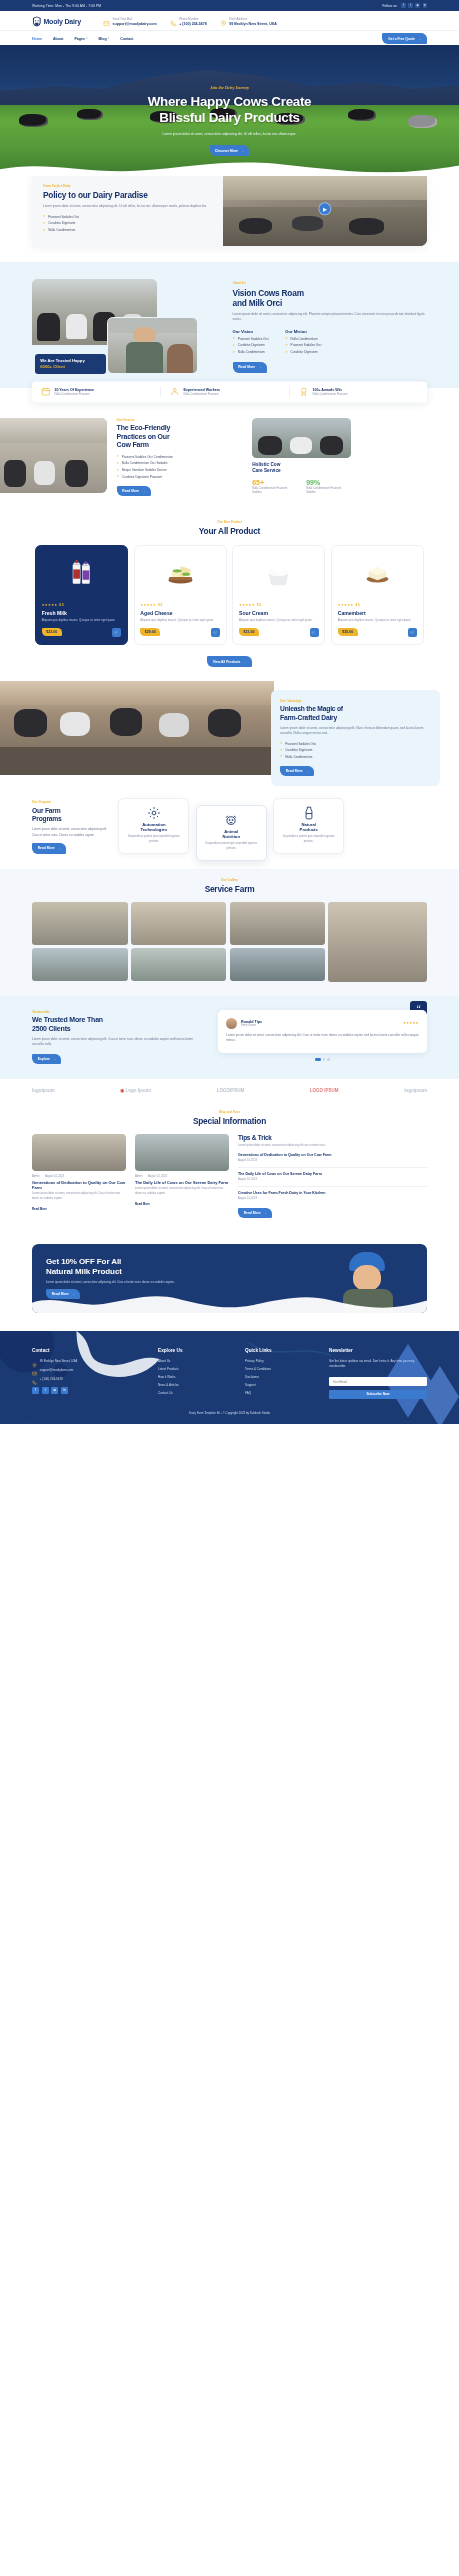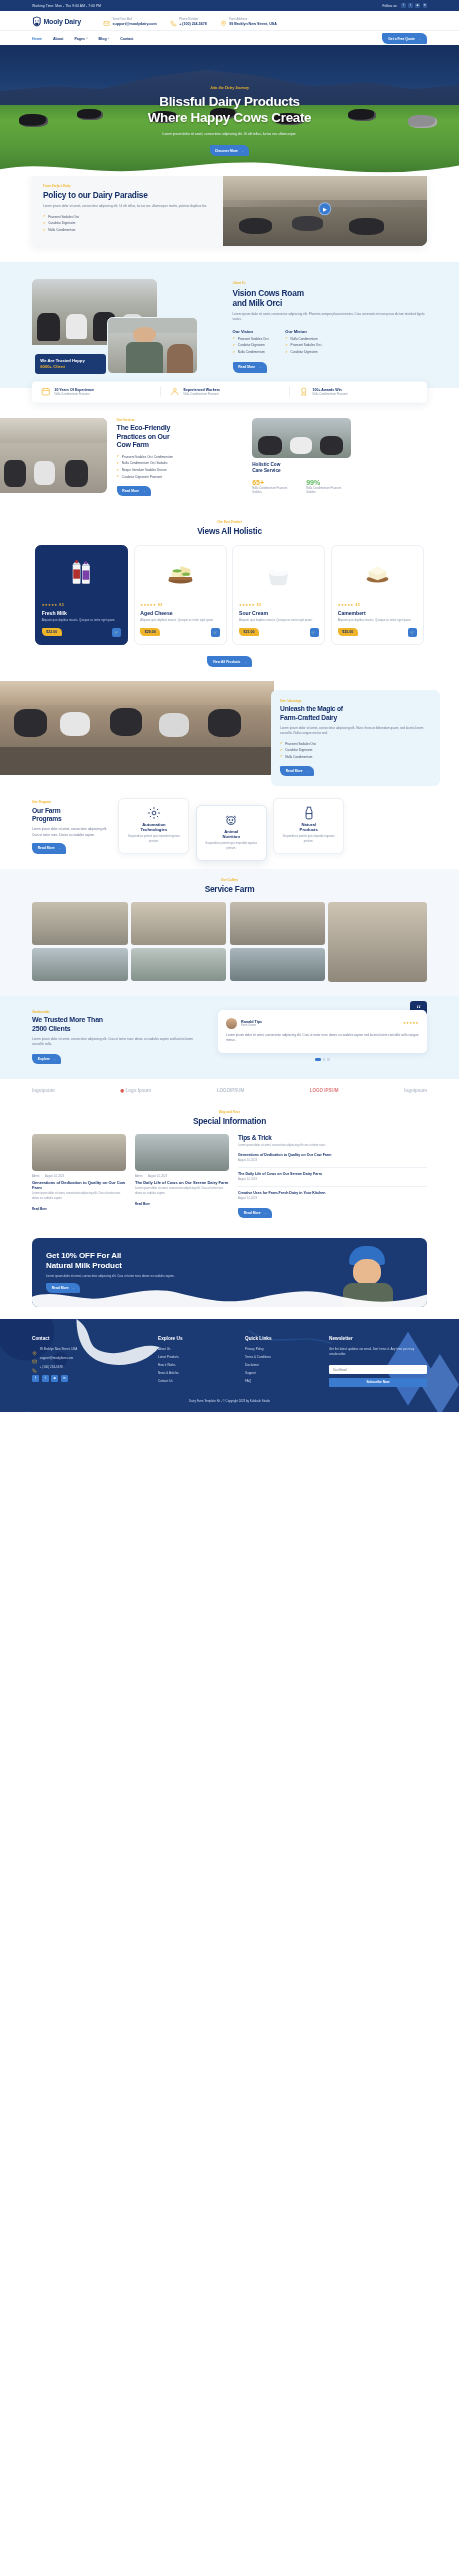--- a/index.html
+++ b/index.html
@@ -191,21 +191,21 @@
   .btitle { font-size:4px; font-weight:bold; color:#16306a; line-height:1.32; }
   .bdesc { font-size:2.7px; color:#8a93a8; line-height:1.7; margin-top:1.9px; }
   .readmore { font-size:2.9px; font-weight:bold; color:#16306a; margin-top:3.2px; display:inline-block; }
   .tips { flex:1; }
   .tip-row { border-bottom:0.6px solid #edf0f5; padding:4.5px 0; }
   .tip-t { font-size:3.6px; font-weight:bold; color:#16306a; line-height:1.35; }
   .tip-d { font-size:2.6px; color:#8a93a8; margin-top:1.3px; }
 
   
   .cta { background:#fff; padding:3.8px 0 12.8px; }
-  .cta-box { width:395px; margin:0 auto; background:#1b3a74; border-radius:6.4px; position:relative; overflow:hidden; height:69px; display:flex; align-items:center; }
+  .cta-box { width:395px; margin:6px auto; background:#1b3a74; border-radius:6.4px; position:relative; overflow:hidden; height:69px; display:flex; align-items:center; }
   .cta-l { padding-left:14px; width:230px; position:relative; z-index:3; }
   .cta-t { font-size:8px; font-weight:bold; color:#fff; line-height:1.25; letter-spacing:-0.1px; }
   .cta-d { font-size:2.9px; color:#c3d1e9; margin-top:3.2px; line-height:1.65; width:159px; }
   .cta-person { position:absolute; right:19px; bottom:0; width:77px; height:64px; }
   .milk-splash { position:absolute; left:0; right:0; bottom:0; height:22px; }
 
   
   .footer { background:#1b3a74; position:relative; overflow:hidden; padding:16.6px 0 0; }
   .footer-deco { position:absolute; inset:0; pointer-events:none; }
   .footer .container { display:flex; gap:14px; position:relative; z-index:3; }
@@ -324,22 +324,22 @@
       <div class="hero-cow" style="left:77px;top:3.8px;width:25.5px;height:11px;"></div>
       <div class="hero-cow" style="left:150px;top:6.4px;width:28px;height:12px;"></div>
       <div class="hero-cow" style="left:210px;top:2.6px;width:27px;height:11.5px;"></div>
       <div class="hero-cow" style="left:274px;top:7.7px;width:31px;height:12.8px;"></div>
       <div class="hero-cow" style="left:348px;top:4.5px;width:28px;height:12px;"></div>
       <div class="hero-cow" style="left:408px;top:10.2px;width:29px;height:12.8px;background:#8f8f93;"></div>
     </div>
     <div class="hero-content container">
       <div class="hero-sub">Join the Dairy Journey</div>
       <div class="hero-title">
+        <div>Where Happy Cows Create</div>
         <div>Blissful Dairy Products</div>
-        <div>Where Happy Cows Create</div>
       </div>
       <div class="hero-desc">Lorem ipsum dolor sit amet, consectetur adipiscing elit. Ut elit tellus, luctus nec ullamcorper.</div>
       <button class="btn">
         <span>Discover More</span>
           <span class="arw">→</span>
       </button>
     </div>
     <div class="hero-wave">
       <svg viewBox="0 0 720 28" preserveAspectRatio="none">
           <path d="M0 16 C70 2 140 24 220 18 C300 12 360 0 440 8 C520 16 590 26 660 18 C690 15 710 12 720 10 L720 28 L0 28 Z" fill="#ffffff"></path>
@@ -538,21 +538,21 @@
             <div class="numlbl">Nulla Condimentum Praesent Sodales</div>
           </div>
         </div>
       </div>
     </div>
   </div>
 
   <div class="products">
     <div class="container">
       <div class="center-eyebrow">Our Best Product</div>
-      <div class="center-title">Views All Holistic</div>
+      <div class="center-title">Your All Product</div>
       <div class="prod-grid">
 
         <div class="pcard dark">
           <div class="pimg" style="background:#16306a;">
             <svg viewBox="0 0 60 60" width="31" height="31">
                 <rect x="13" y="14" width="15" height="38" rx="2" fill="#f3f4f6"></rect>
                 <path d="M13 14 l7.5-7 7.5 7z" fill="#e6e7eb"></path>
                 <rect x="14" y="24" width="13" height="18" fill="#b03030"></rect>
                 <circle cx="20.5" cy="9" r="3" fill="#b03030"></circle>
                 <rect x="31" y="16" width="15" height="36" rx="2" fill="#f3f4f6"></rect>

